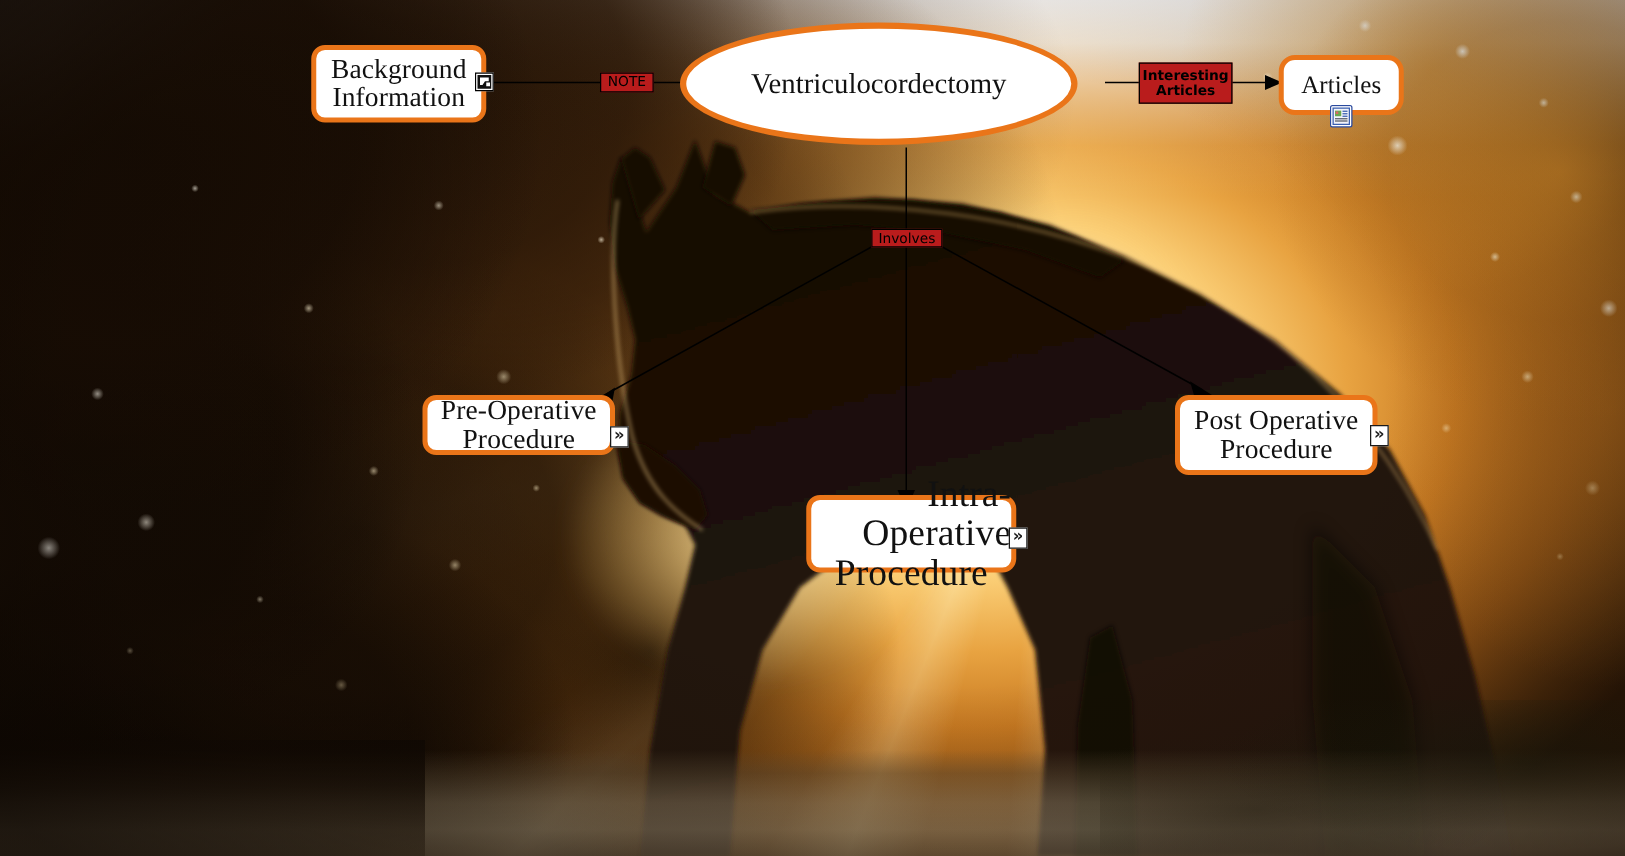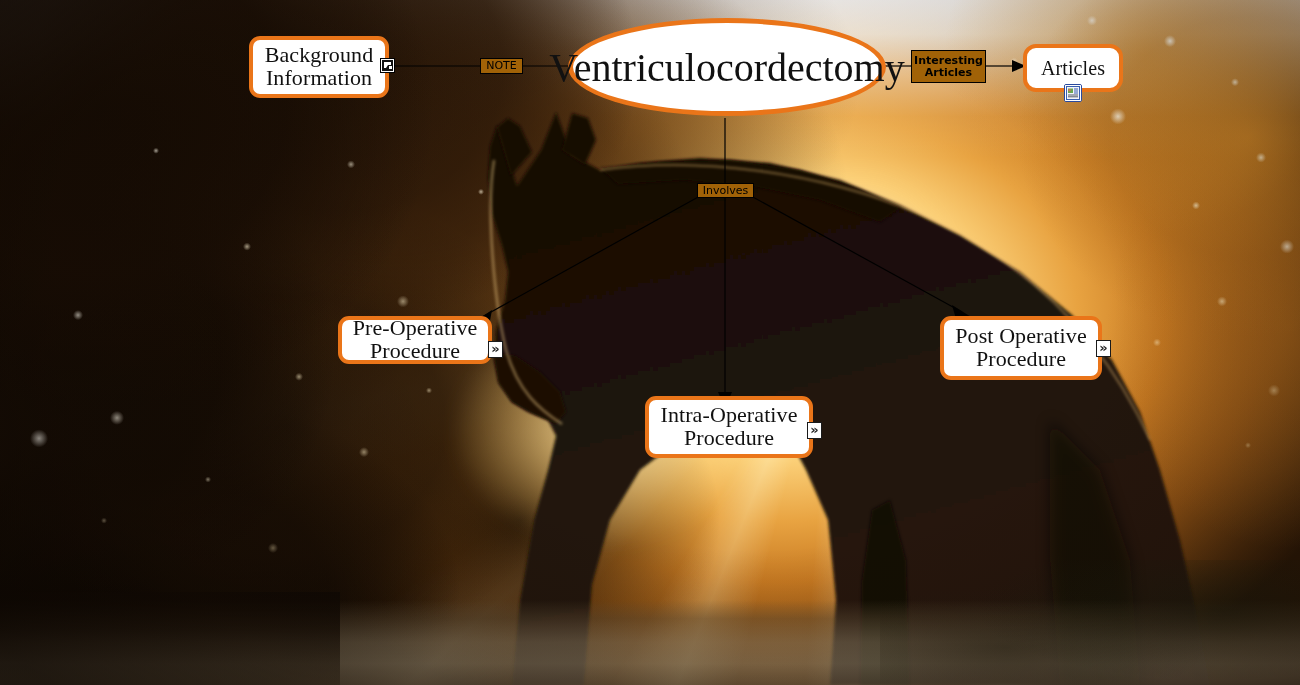--- a/index.html
+++ b/index.html
@@ -189,21 +189,21 @@
     align-items: center;
     justify-content: center;
     color: #111;
     white-space: nowrap;
   }
 
   
   .edge-label {
     position: absolute;
     box-sizing: border-box;
-    background: #a16207;
+    background: #b91c1c;
     border: 1px solid #000;
     color: #000;
     font-family: "DejaVu Sans", "Liberation Sans", sans-serif;
     font-size: 11px;
     line-height: 1.06;
     text-align: center;
     display: flex;
     align-items: center;
     justify-content: center;
     padding: 0 2px;
@@ -403,21 +403,21 @@
 
   <div class="edge-label" style="left:480px; top:58px; width:43px; height:16px;">NOTE</div>
 
   <div class="edge-label" style="left:911px; top:50px; width:75px; height:33px; flex-direction:column;font-weight:bold;">
     <span>Interesting</span>
     <span>Articles</span>
   </div>
 
   <div class="edge-label" style="left:697px; top:183px; width:57px; height:15px;">Involves</div>
 
-  <div class="node-central" style="left:568px; top:18px; width:318px; height:98px; font-size:40px;text-align:right;">
+  <div class="node-central" style="left:544px; top:18px; width:318px; height:98px; font-size:23px;text-align:right;">
     <span>Ventriculocordectomy</span>
   </div>
 
   <div class="node" style="left:249px; top:36px; width:140px; height:62px; font-size:22px; flex-direction:column;">
     <span>Background</span>
     <span>Information</span>
   </div>
   <div class="note-badge" style="left:380px; top:58px;">
     <svg width="13" height="13" viewBox="0 0 13 13" xmlns="http://www.w3.org/2000/svg">
       <rect x="0" y="0" width="13" height="13" fill="#ffffff"></rect>
@@ -445,21 +445,21 @@
   </div>
 
   <div class="node" style="left:338px; top:316px; width:154px; height:48px; font-size:22px; flex-direction:column;">
     <span>Pre-Operative</span>
     <span>Procedure</span>
   </div>
   <div class="chev-badge" style="left:488px; top:341px;">
     <span>»</span>
   </div>
 
-  <div class="node" style="left:645px; top:396px; width:168px; height:62px; font-size:22px; flex-direction:column;">
+  <div class="node" style="left:645px; top:396px; width:168px; height:62px; font-size:30px; flex-direction:column;">
     <span>Intra-Operative</span>
     <span>Procedure</span>
   </div>
   <div class="chev-badge" style="left:807px; top:422px;">
     <span>»</span>
   </div>
 
   <div class="node" style="left:940px; top:316px; width:162px; height:64px; font-size:22px; flex-direction:column;">
     <span>Post Operative</span>
     <span>Procedure</span>

